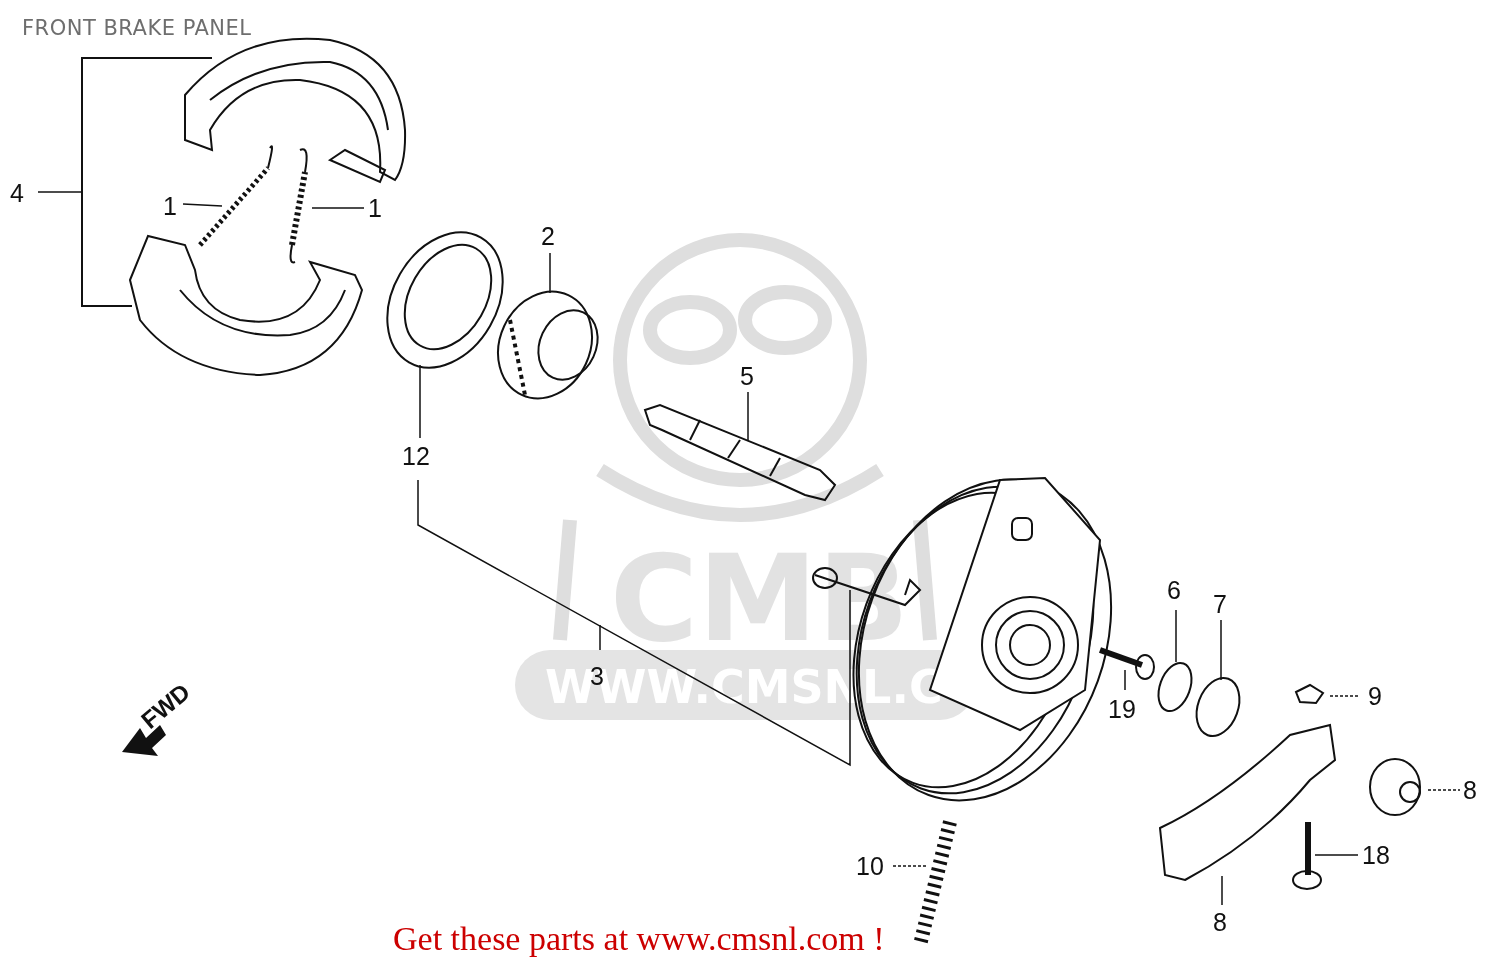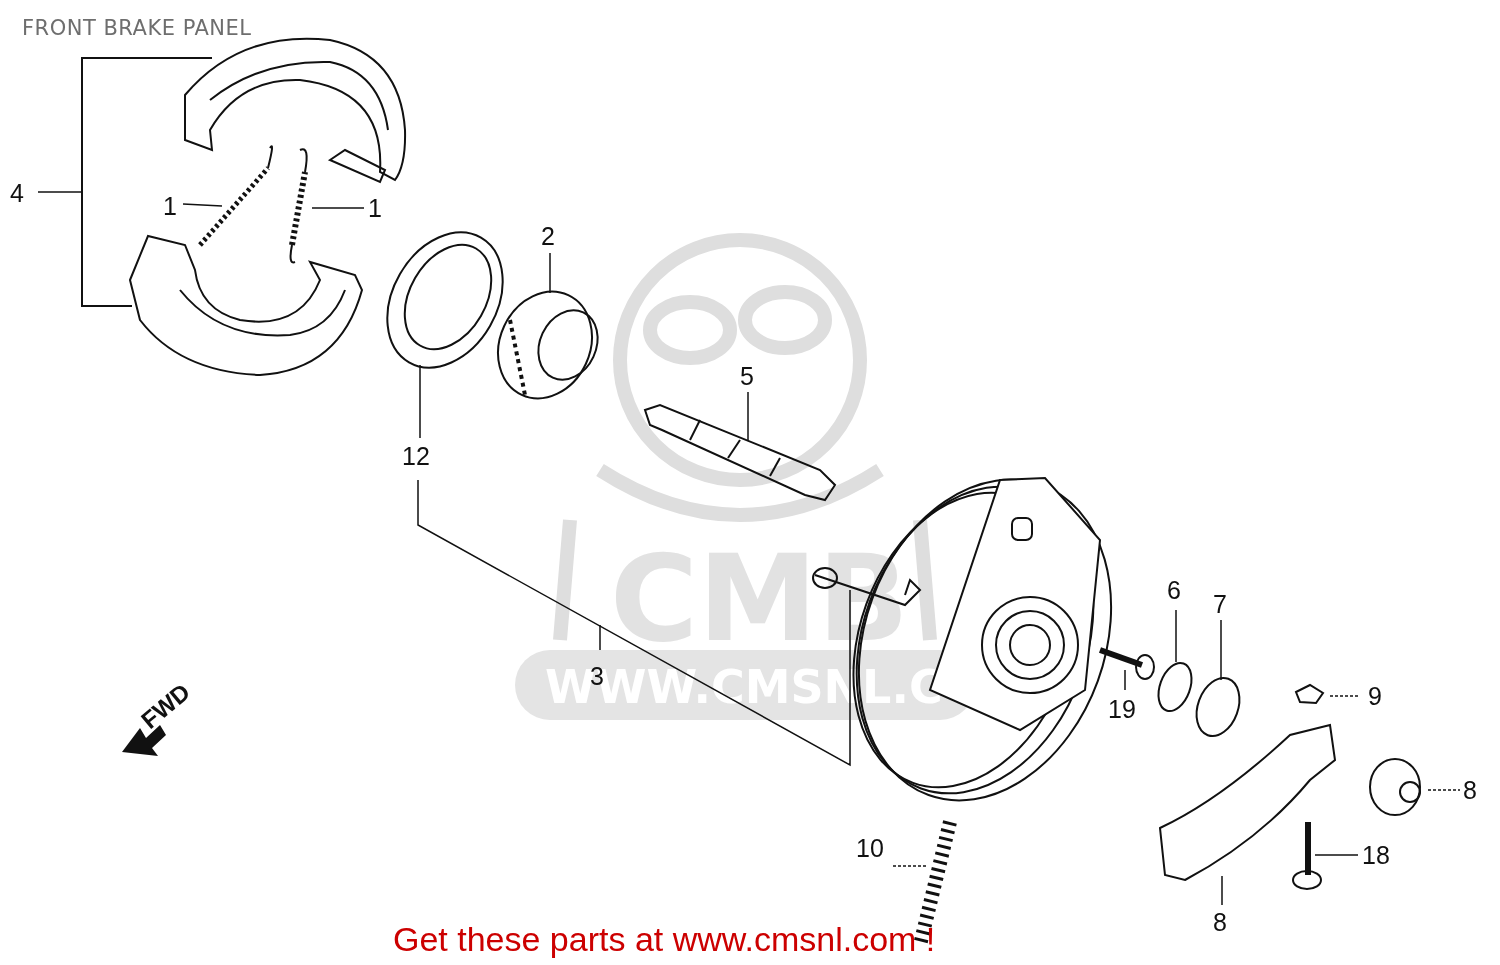--- a/index.html
+++ b/index.html
@@ -1,20 +1,20 @@
 <!DOCTYPE html>
 <html><head>
 <meta charset="utf-8">
 <style>
   html, body { margin:0; padding:0; background:#ffffff; }
   body { width:1500px; height:965px; position:relative; overflow:hidden; font-family:"DejaVu Sans", sans-serif; }
   .title { position:absolute; left:22px; top:16px; font-size:21px; color:#6e6e6e; letter-spacing:0.5px; font-family:"DejaVu Sans", sans-serif; }
   svg.diagram { position:absolute; left:0; top:0; }
   .callout { position:absolute; font-family:"Liberation Sans", sans-serif; font-size:25px; color:#111; line-height:1; }
-  .footer { position:absolute; left:393px; top:920px; font-family:Liberation Sans, sans-serif; font-size:34px; color:#cc0000; white-space:nowrap; }
+  .footer { position:absolute; left:393px; top:920px; font-family:Liberation Serif, serif; font-size:34px; color:#cc0000; white-space:nowrap; }
   .wm-text { font-family:"DejaVu Sans", sans-serif; font-weight:bold; }
 </style>
 </head>
 <body>
 
 <div class="title">FRONT BRAKE PANEL</div>
 
 <svg class="diagram" width="1500" height="965" viewBox="0 0 1500 965" xmlns="http://www.w3.org/2000/svg">
 
   <g fill="none" stroke="#dedede" stroke-width="14">
@@ -140,16 +140,16 @@
 <span class="callout" style="left:541px;top:224px">2</span>
 <span class="callout" style="left:740px;top:364px">5</span>
 <span class="callout" style="left:402px;top:444px">12</span>
 <span class="callout" style="left:590px;top:664px">3</span>
 <span class="callout" style="left:1167px;top:578px">6</span>
 <span class="callout" style="left:1213px;top:592px">7</span>
 <span class="callout" style="left:1108px;top:697px">19</span>
 <span class="callout" style="left:1368px;top:684px">9</span>
 <span class="callout" style="left:1463px;top:778px">8</span>
 <span class="callout" style="left:1362px;top:843px">18</span>
-<span class="callout" style="left:856px;top:836px">10</span>
+<span class="callout" style="left:856px;top:854px">10</span>
 <span class="callout" style="left:1213px;top:910px">8</span>
 
 <div class="footer">Get these parts at www.cmsnl.com !</div>
 
 </body></html>

